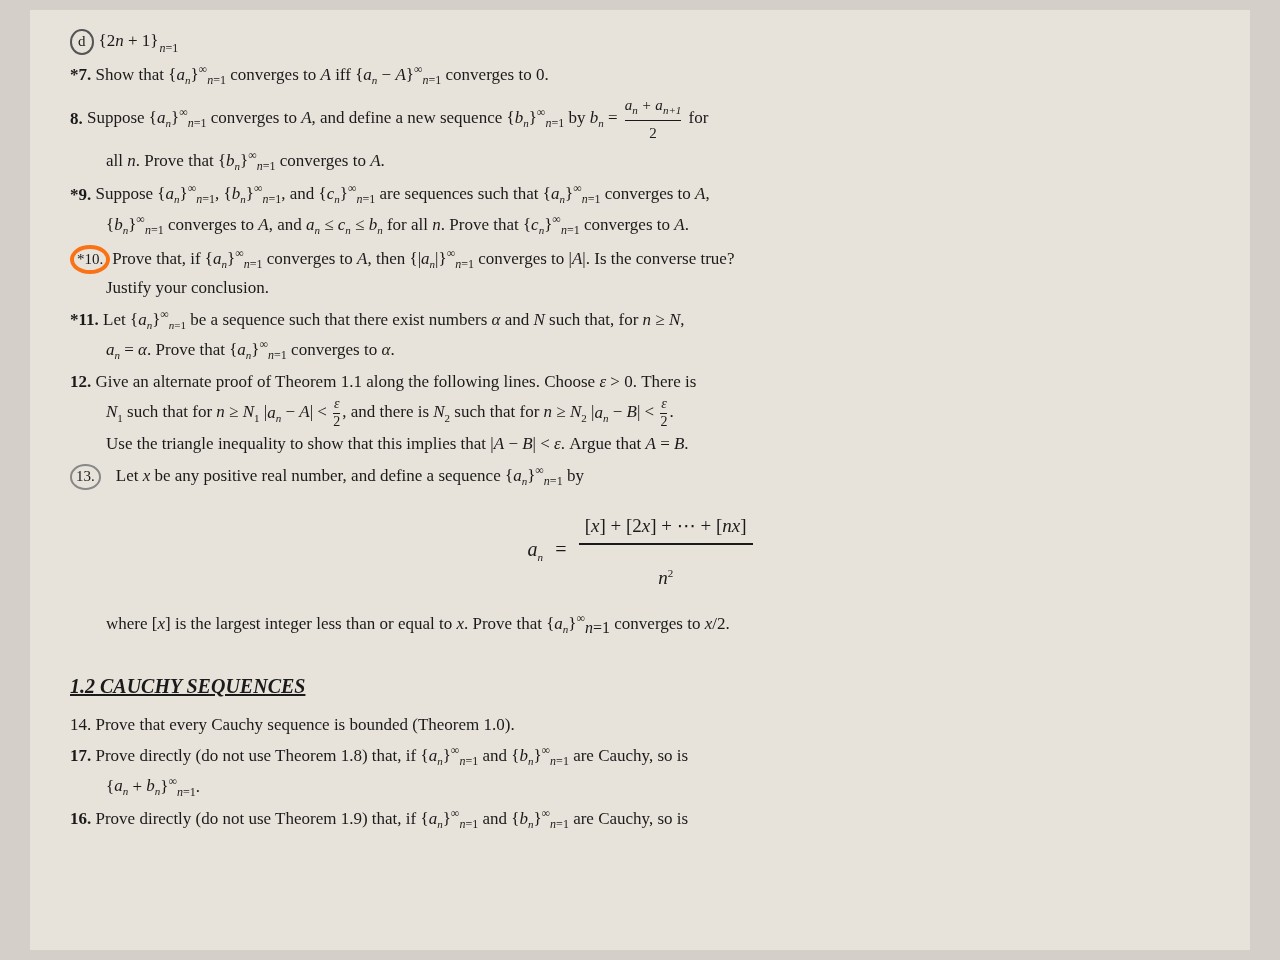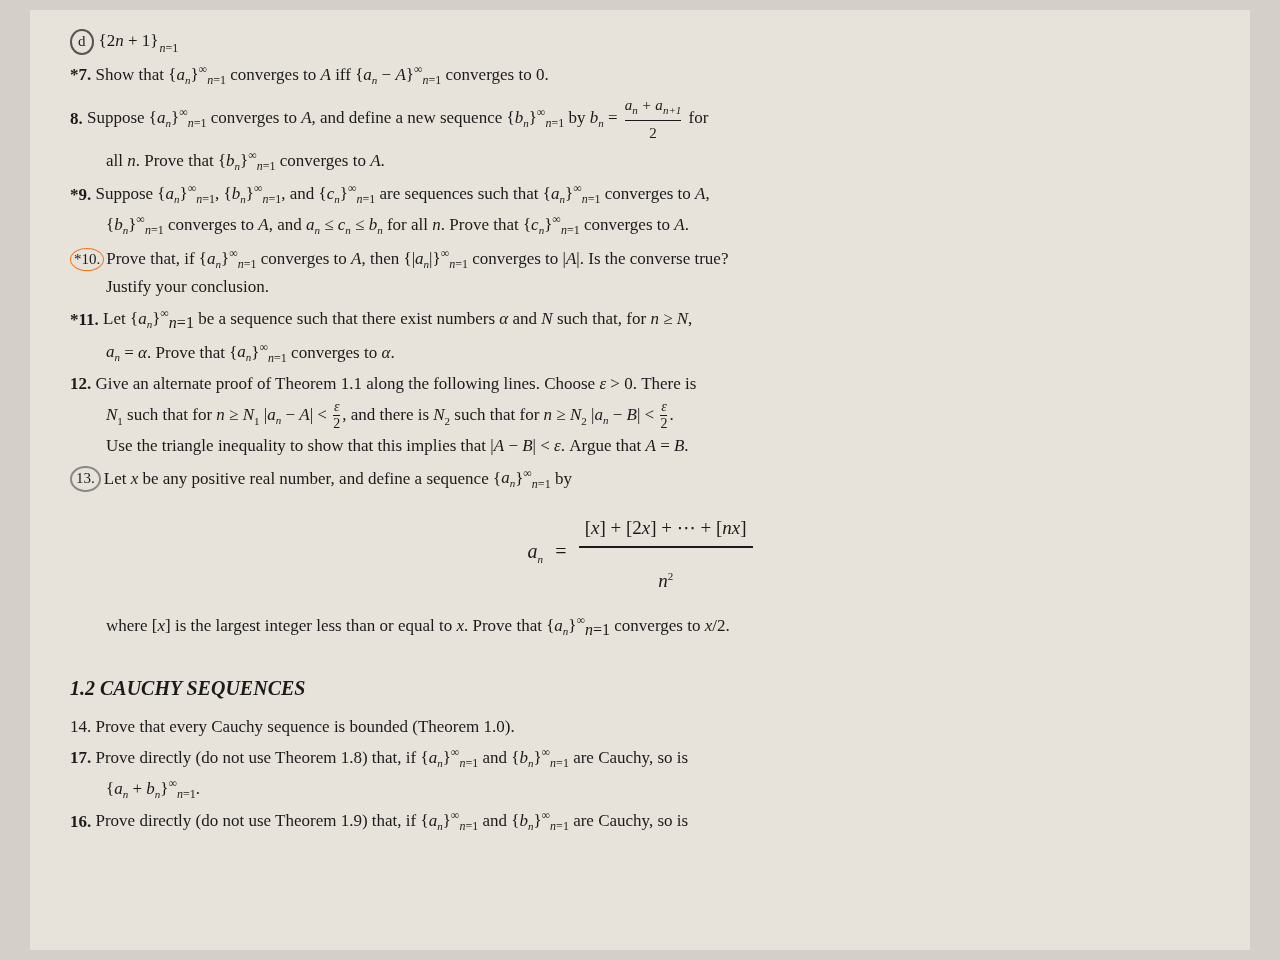--- a/index.html
+++ b/index.html
@@ -41,20 +41,21 @@
       display: block;
       padding-top: 1px;
       font-size: 15px;
     }
     .section-title {
       font-style: italic;
       font-weight: bold;
       font-size: 20px;
       margin-top: 28px;
       margin-bottom: 10px;
+      text-decoration: underline;
     }
 
     .problem-block {
       margin-bottom: 1px;
     }
   </style>
 </head>
 <body>
 
 <div class="page-content">
@@ -85,30 +86,30 @@
 
   <div class="problem-block" style="margin-top:4px;">
     <span style="font-weight:bold;">*9.</span>
     <span> Suppose {<i>a<sub>n</sub></i>}<span style="font-size:12px; vertical-align:super;">∞</span><span style="font-size:12px; vertical-align:sub;"><i>n</i>=1</span>, {<i>b<sub>n</sub></i>}<span style="font-size:12px; vertical-align:super;">∞</span><span style="font-size:12px; vertical-align:sub;"><i>n</i>=1</span>, and {<i>c<sub>n</sub></i>}<span style="font-size:12px; vertical-align:super;">∞</span><span style="font-size:12px; vertical-align:sub;"><i>n</i>=1</span> are sequences such that {<i>a<sub>n</sub></i>}<span style="font-size:12px; vertical-align:super;">∞</span><span style="font-size:12px; vertical-align:sub;"><i>n</i>=1</span> converges to <i>A</i>,</span>
   </div>
   <div class="indent">
     {<i>b<sub>n</sub></i>}<span style="font-size:12px; vertical-align:super;">∞</span><span style="font-size:12px; vertical-align:sub;"><i>n</i>=1</span> converges to <i>A</i>, and <i>a<sub>n</sub></i> ≤ <i>c<sub>n</sub></i> ≤ <i>b<sub>n</sub></i> for all <i>n</i>. Prove that {<i>c<sub>n</sub></i>}<span style="font-size:12px; vertical-align:super;">∞</span><span style="font-size:12px; vertical-align:sub;"><i>n</i>=1</span> converges to <i>A</i>.
   </div>
 
   <div class="problem-block" style="margin-top:4px; display:flex; align-items:baseline;">
-    <span style="display:inline-block; border:1px solid #f97316; border-radius:50%; padding:1px 3px; font-size:15px; margin-right:2px; line-height:1.3; white-space:nowrap;">*10.</span>
+    <span style="display:inline-block; border:4px solid #f97316; border-radius:50%; padding:1px 3px; font-size:15px; margin-right:2px; line-height:1.3; white-space:nowrap;">*10.</span>
     <span> Prove that, if {<i>a<sub>n</sub></i>}<span style="font-size:12px; vertical-align:super;">∞</span><span style="font-size:12px; vertical-align:sub;"><i>n</i>=1</span> converges to <i>A</i>, then {|<i>a<sub>n</sub></i>|}<span style="font-size:12px; vertical-align:super;">∞</span><span style="font-size:12px; vertical-align:sub;"><i>n</i>=1</span> converges to |<i>A</i>|. Is the converse true?</span>
   </div>
   <div class="indent">
     Justify your conclusion.
   </div>
 
   <div class="problem-block" style="margin-top:4px;">
     <span style="font-weight:bold;">*11.</span>
-    <span> Let {<i>a<sub>n</sub></i>}<span style="font-size:12px; vertical-align:super;">∞</span><span style="font-size:16px; vertical-align:sub;text-align:right;"><i>n</i>=1</span> be a sequence such that there exist numbers <i>α</i> and <i>N</i> such that, for <i>n</i> ≥ <i>N</i>,</span>
+    <span> Let {<i>a<sub>n</sub></i>}<span style="font-size:12px; vertical-align:super;">∞</span><span style="font-size:11px; vertical-align:sub;text-align:right;"><i>n</i>=1</span> be a sequence such that there exist numbers <i>α</i> and <i>N</i> such that, for <i>n</i> ≥ <i>N</i>,</span>
   </div>
   <div class="indent">
     <i>a<sub>n</sub></i> = <i>α</i>. Prove that {<i>a<sub>n</sub></i>}<span style="font-size:12px; vertical-align:super;">∞</span><span style="font-size:12px; vertical-align:sub;"><i>n</i>=1</span> converges to <i>α</i>.
   </div>
 
   <div class="problem-block" style="margin-top:4px;">
     <span style="font-weight:bold;">12.</span>
     <span> Give an alternate proof of Theorem 1.1 along the following lines. Choose <i>ε</i> &gt; 0. There is</span>
   </div>
   <div class="indent">
@@ -119,21 +120,21 @@
     </span>, and there is <i>N</i><sub>2</sub> such that for <i>n</i> ≥ <i>N</i><sub>2</sub> |<i>a<sub>n</sub></i> − <i>B</i>| &lt;
     <span style="display:inline-block; vertical-align:middle; text-align:center; font-size:14px; margin:0 2px;">
       <span style="display:block; border-bottom:1.5px solid #1a1a1a; padding-bottom:0; font-size:14px; font-style:italic; line-height:1.2;">ε</span>
       <span style="display:block; font-size:14px; line-height:1.2;">2</span>
     </span>.
   </div>
   <div class="indent">
     Use the triangle inequality to show that this implies that |<i>A</i> − <i>B</i>| &lt; <i>ε</i>. Argue that <i>A</i> = <i>B</i>.
   </div>
 
-  <div class="problem-block" style="margin-top:4px; display:flex; align-items:baseline;">
+  <div class="problem-block" style="margin-top:4px; display:flex; align-items:baseline;gap:12px;">
     <span style="display:inline-block; border:2px solid #888; border-radius:50%; padding:1px 4px; font-size:15px; margin-right:3px; line-height:1.3; white-space:nowrap;">13.</span>
     <span> Let <i>x</i> be any positive real number, and define a sequence {<i>a<sub>n</sub></i>}<span style="font-size:12px; vertical-align:super;">∞</span><span style="font-size:12px; vertical-align:sub;"><i>n</i>=1</span> by</span>
   </div>
 
   <div style="text-align:center; margin: 20px 0 16px 0;">
     <span style="font-size:20px; font-style:italic;">a<sub>n</sub></span>
     <span style="font-size:20px; margin: 0 8px;">=</span>
     <span style="display:inline-block; vertical-align:middle; text-align:center;">
       <span style="display:block; border-bottom:2px solid #1a1a1a; padding-bottom:3px; font-size:19px; padding-left:6px; padding-right:6px;">[<i>x</i>] + [2<i>x</i>] + ⋯ + [<i>nx</i>]</span>
       <span style="display:block; padding-top:18px; font-size:19px;"><i>n</i><sup>2</sup></span>

